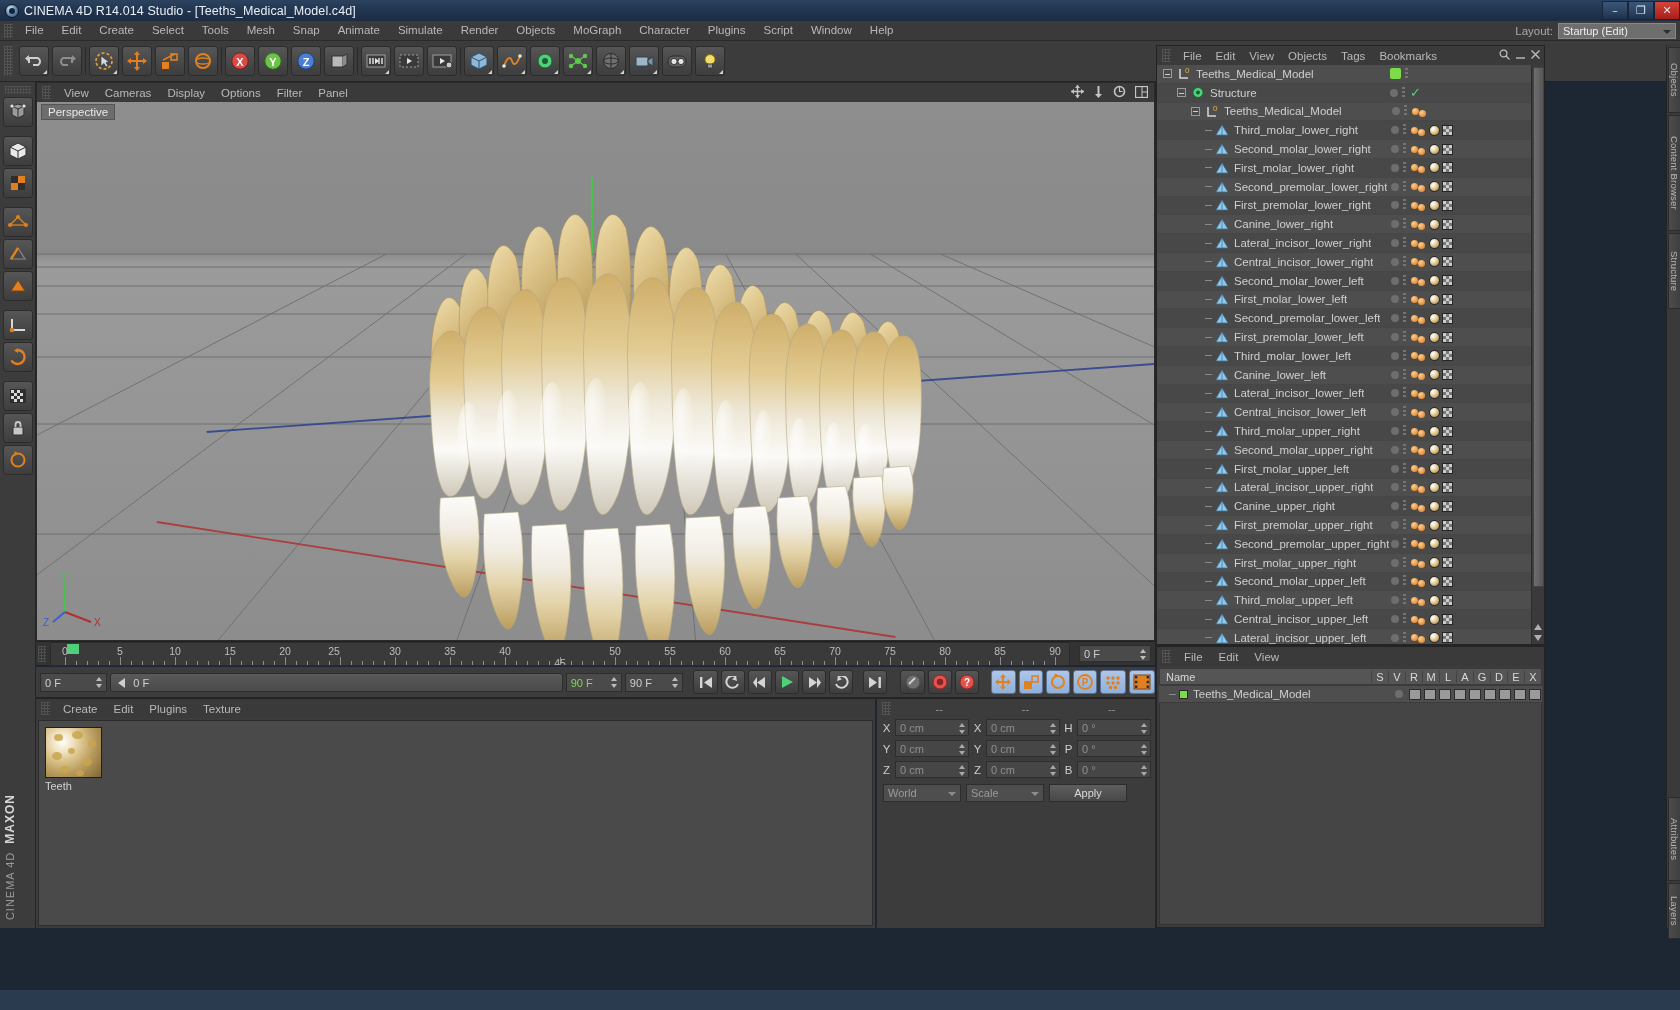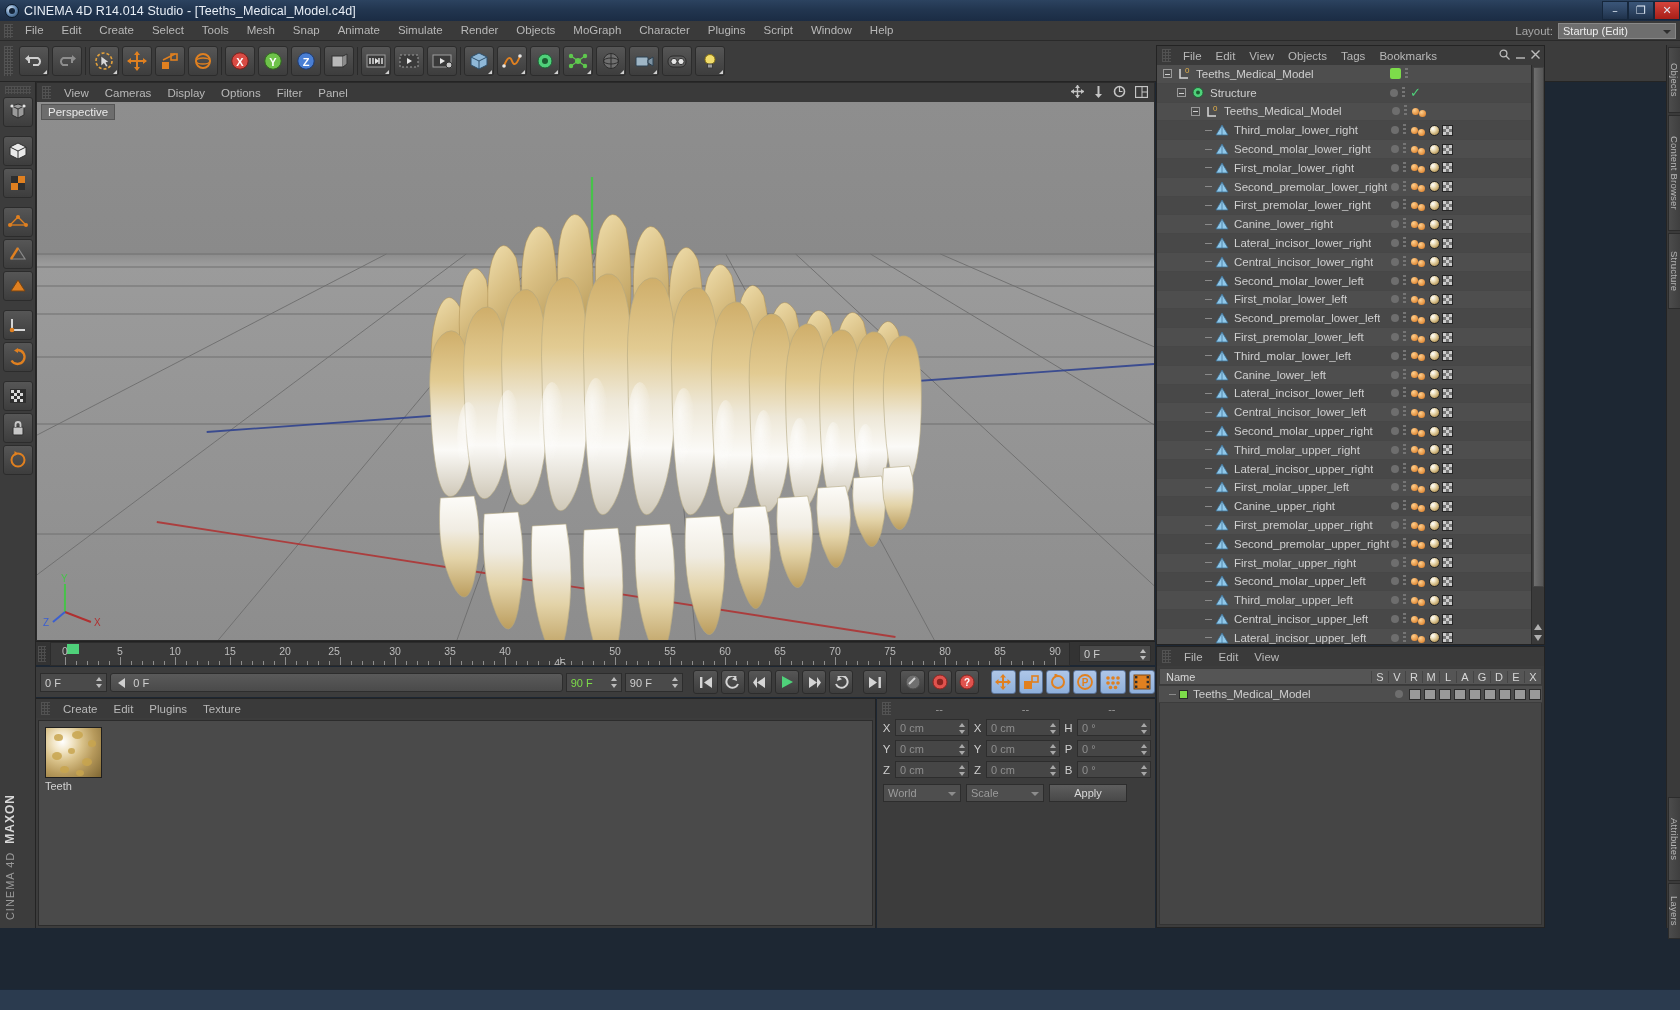--- a/index.html
+++ b/index.html
@@ -1435,20 +1435,42 @@
       </div>
       <div class="orow">
         <span style="width: 48px; flex: 0 0 auto;"></span>
         <span class="dash"></span>
         <span style="width: 15px; height: 13px; margin-right: 5px; display: inline-flex; align-items: center; justify-content: center; flex: 0 0 auto;">
           <svg width="14" height="12">
             <path d="M7 1 L13 11 L1 11 Z" fill="#8fc8ea" stroke="#3d6f92" stroke-width=".8"></path>
             <path d="M7 1 L7 11" stroke="#3d6f92" stroke-width=".7"></path>
           </svg>
         </span>
+        <span class="nm">Third_molar_upper_right</span>
+        <span class="ocols">
+          <span class="dot"></span>
+          <span class="vdots"></span>
+          <span style="display:inline-flex;align-items:center;margin-right:3px">
+            <span class="orange"></span>
+            <span class="orange" style="margin-left:-1px;margin-top:4px"></span>
+          </span>
+          <span class="tagsm"></span>
+          <span class="tagsq"></span>
+          <span style="width:76px"></span>
+        </span>
+      </div>
+      <div class="orow">
+        <span style="width: 48px; flex: 0 0 auto;"></span>
+        <span class="dash"></span>
+        <span style="width: 15px; height: 13px; margin-right: 5px; display: inline-flex; align-items: center; justify-content: center; flex: 0 0 auto;">
+          <svg width="14" height="12">
+            <path d="M7 1 L13 11 L1 11 Z" fill="#8fc8ea" stroke="#3d6f92" stroke-width=".8"></path>
+            <path d="M7 1 L7 11" stroke="#3d6f92" stroke-width=".7"></path>
+          </svg>
+        </span>
         <span class="nm">Second_molar_upper_right</span>
         <span class="ocols">
           <span class="dot"></span>
           <span class="vdots"></span>
           <span style="display:inline-flex;align-items:center;margin-right:3px">
             <span class="orange"></span>
             <span class="orange" style="margin-left:-1px;margin-top:4px"></span>
           </span>
           <span class="tagsm"></span>
           <span class="tagsq"></span>
@@ -1457,21 +1479,21 @@
       </div>
       <div class="orow">
         <span style="width: 48px; flex: 0 0 auto;"></span>
         <span class="dash"></span>
         <span style="width: 15px; height: 13px; margin-right: 5px; display: inline-flex; align-items: center; justify-content: center; flex: 0 0 auto;">
           <svg width="14" height="12">
             <path d="M7 1 L13 11 L1 11 Z" fill="#8fc8ea" stroke="#3d6f92" stroke-width=".8"></path>
             <path d="M7 1 L7 11" stroke="#3d6f92" stroke-width=".7"></path>
           </svg>
         </span>
-        <span class="nm">Third_molar_upper_right</span>
+        <span class="nm">First_molar_upper_left</span>
         <span class="ocols">
           <span class="dot"></span>
           <span class="vdots"></span>
           <span style="display:inline-flex;align-items:center;margin-right:3px">
             <span class="orange"></span>
             <span class="orange" style="margin-left:-1px;margin-top:4px"></span>
           </span>
           <span class="tagsm"></span>
           <span class="tagsq"></span>
           <span style="width:76px"></span>
@@ -1480,42 +1502,20 @@
       <div class="orow">
         <span style="width: 48px; flex: 0 0 auto;"></span>
         <span class="dash"></span>
         <span style="width: 15px; height: 13px; margin-right: 5px; display: inline-flex; align-items: center; justify-content: center; flex: 0 0 auto;">
           <svg width="14" height="12">
             <path d="M7 1 L13 11 L1 11 Z" fill="#8fc8ea" stroke="#3d6f92" stroke-width=".8"></path>
             <path d="M7 1 L7 11" stroke="#3d6f92" stroke-width=".7"></path>
           </svg>
         </span>
         <span class="nm">Lateral_incisor_upper_right</span>
-        <span class="ocols">
-          <span class="dot"></span>
-          <span class="vdots"></span>
-          <span style="display:inline-flex;align-items:center;margin-right:3px">
-            <span class="orange"></span>
-            <span class="orange" style="margin-left:-1px;margin-top:4px"></span>
-          </span>
-          <span class="tagsm"></span>
-          <span class="tagsq"></span>
-          <span style="width:76px"></span>
-        </span>
-      </div>
-      <div class="orow">
-        <span style="width: 48px; flex: 0 0 auto;"></span>
-        <span class="dash"></span>
-        <span style="width: 15px; height: 13px; margin-right: 5px; display: inline-flex; align-items: center; justify-content: center; flex: 0 0 auto;">
-          <svg width="14" height="12">
-            <path d="M7 1 L13 11 L1 11 Z" fill="#8fc8ea" stroke="#3d6f92" stroke-width=".8"></path>
-            <path d="M7 1 L7 11" stroke="#3d6f92" stroke-width=".7"></path>
-          </svg>
-        </span>
-        <span class="nm">First_molar_upper_left</span>
         <span class="ocols">
           <span class="dot"></span>
           <span class="vdots"></span>
           <span style="display:inline-flex;align-items:center;margin-right:3px">
             <span class="orange"></span>
             <span class="orange" style="margin-left:-1px;margin-top:4px"></span>
           </span>
           <span class="tagsm"></span>
           <span class="tagsq"></span>
           <span style="width:76px"></span>

